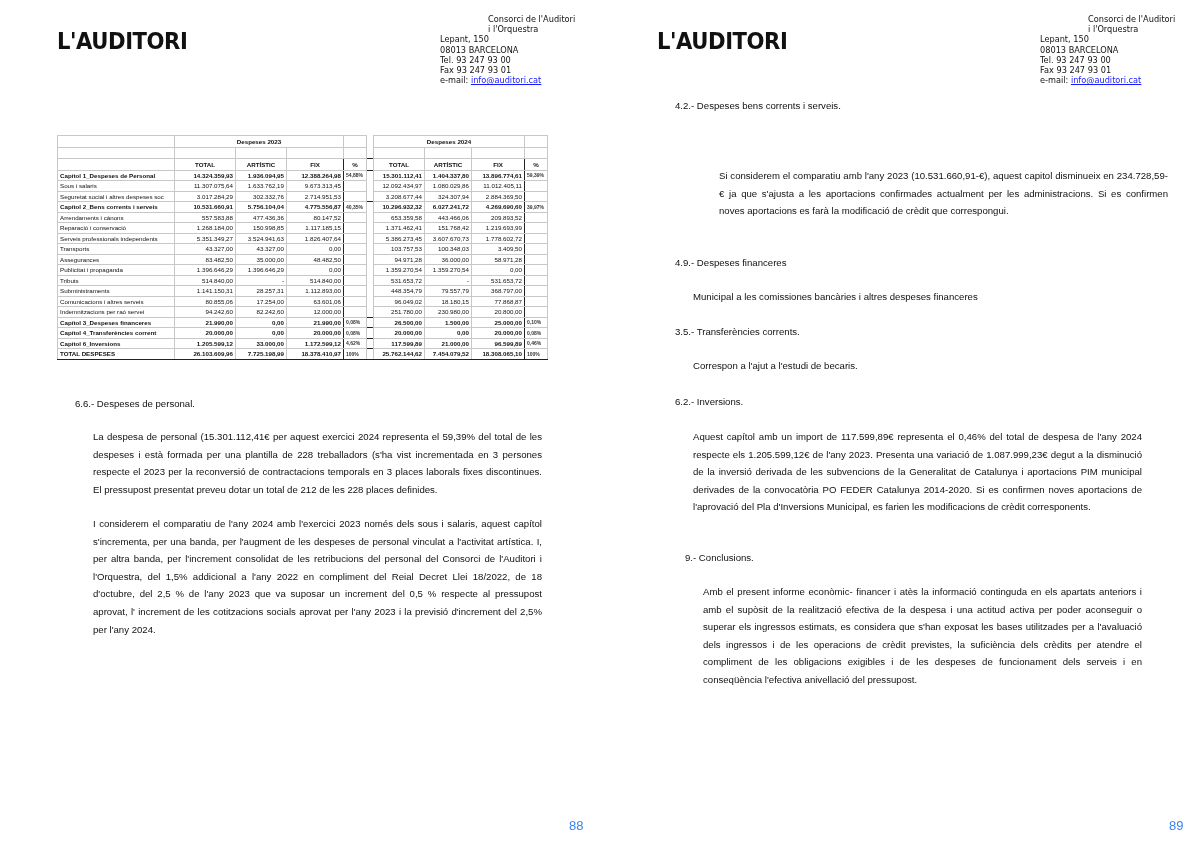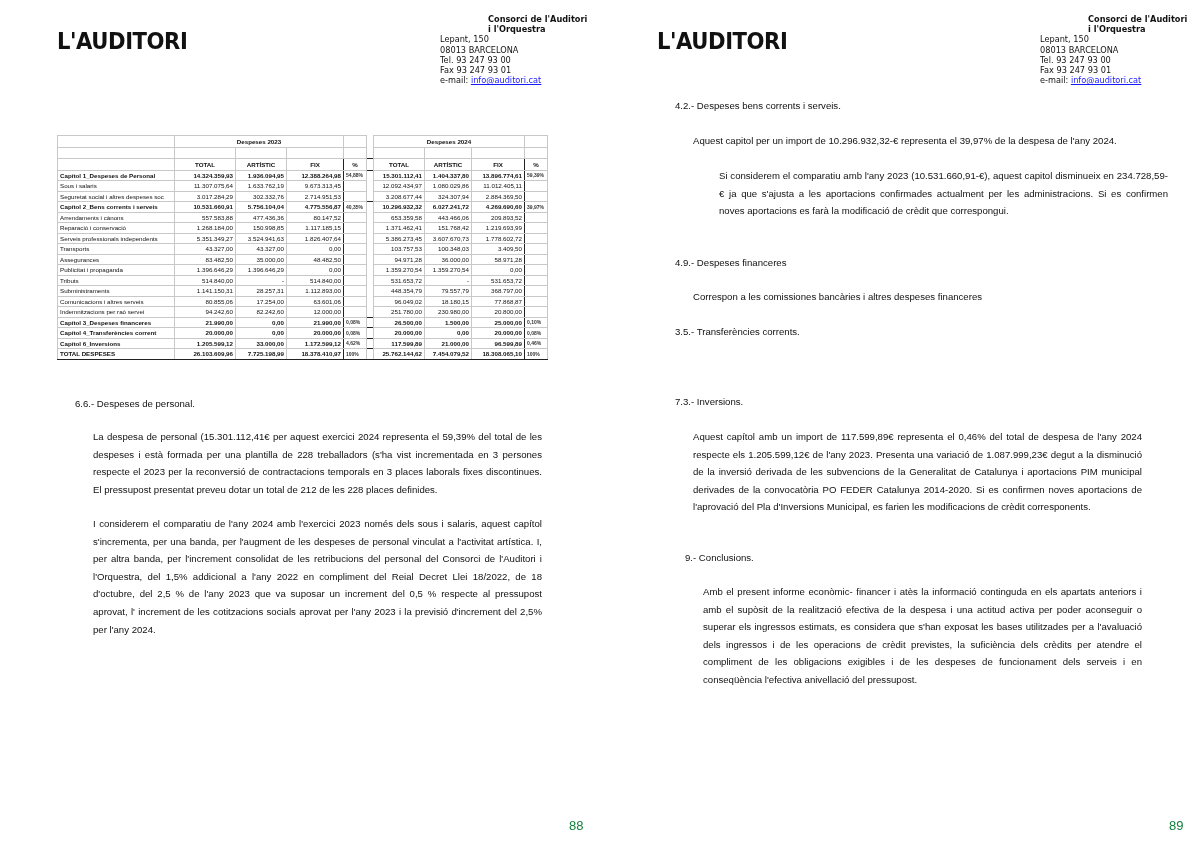--- a/index.html
+++ b/index.html
@@ -6,23 +6,23 @@
   body { width: 1200px; height: 848px; position: relative; overflow: hidden;
          font-family: "Liberation Sans", sans-serif; color: #111; }
   .page { position: absolute; top: 0; width: 600px; height: 848px; }
   .page.left { left: 0; }
   .page.right { left: 600px; }
   .logo { position: absolute; top: 28px; left: 57px; font-family: "DejaVu Sans", sans-serif;
           font-weight: bold; font-size: 23px; letter-spacing: -0.5px; color: #111;
           transform: scaleX(0.92); transform-origin: left; }
   .addr { position: absolute; top: 14px; left: 440px; font-family: "DejaVu Sans", sans-serif;
           font-size: 8.2px; line-height: 10.2px; color: #111; }
-  .addr .b { font-weight: bold; padding-left: 48px; }
+  .addr .b { font-weight: normal; padding-left: 48px; }
   .addr a { color: #1a1aff; text-decoration: underline; margin-top: 25px; }
-  .pagenum { position: absolute; top: 818px; font-size: 13px; color: #15803d; }
+  .pagenum { position: absolute; top: 818px; font-size: 13px; color: #3b82f6; }
 
   
   table.budget { position: absolute; top: 135px; left: 57px; border-collapse: collapse;
                  font-family: "Liberation Sans", sans-serif; font-size: 6.2px; }
   table.budget td { height: 9.5px; padding: 0 2px; border: 0.5px solid #c8c8c8; white-space: nowrap; }
   table.budget td.num { text-align: right; }
   table.budget tr.bold td { font-weight: bold; }
   table.budget tr.thick-top td { border-top: 1.5px solid #222; }
   table.budget tr.hdr td { font-weight: bold; text-align: center; height: 11px; }
   table.budget td.pct { font-size: 5px; color: #333; text-align: left; }
@@ -315,28 +315,28 @@
     <div class="b">Consorci de l'Auditori</div>
     <div class="b">i l'Orquestra</div>
     <div>Lepant, 150</div>
     <div>08013 BARCELONA</div>
     <div>Tel. 93 247 93 00</div>
     <div>Fax 93 247 93 01</div>
     <div><span>e-mail: </span><a>info@auditori.cat</a></div>
   </div>
 
   <div class="h" style="top:100px; left:75px;">4.2.- Despeses bens corrents i serveis.</div>
-  <div class="p" style="top:132px; left:93px; width:449px;">Aquest capitol per un import de 10.296.932,32-€ representa el 39,97% de la despesa de l'any 2024.</div>
   <div class="p" style="top:167px; left:93px; width:449px;margin-left:26px;">Si considerem el comparatiu amb l'any 2023 (10.531.660,91-€), aquest capitol disminueix  en 234.728,59-€ ja que s'ajusta a les aportacions confirmades actualment per les administracions. Si es confirmen noves aportacions es farà la modificació de crèdit que correspongui.</div>
 
   <div class="h" style="top:257px; left:75px;">4.9.- Despeses financeres</div>
-  <div class="p" style="top:288px; left:93px; width:449px;">Correspon a les comissiones bancàries i altres despeses financeres</div>
+  <div class="p" style="top:288px; left:93px; width:449px;">Municipal a les comissiones bancàries i altres despeses financeres</div>
 
   <div class="h" style="top:326px; left:75px;">3.5.- Transferències corrents.</div>
-
-  <div class="h" style="top:396px; left:75px;">7.3.- Inversions.</div>
+  <div class="p" style="top:357px; left:93px; width:449px;">Correspon a l'ajut a l'estudi de becaris.</div>
+
+  <div class="h" style="top:396px; left:75px;">6.2.- Inversions.</div>
   <div class="p" style="top:428px; left:93px; width:449px;">Aquest capítol amb un import de 117.599,89€ representa el 0,46% del total de despesa de l'any 2024 respecte els 1.205.599,12€ de l'any 2023. Presenta una variació de 1.087.999,23€ degut a la disminució de la inversió derivada de les subvencions de la Generalitat de Catalunya i aportacions PIM municipal derivades de la convocatòria PO FEDER Catalunya 2014-2020. Si es confirmen noves aportacions de l'aprovació del Pla d'Inversions Municipal, es farien les modificacions de crèdit corresponents.</div>
 
   <div class="h" style="top:552px; left:85px;">9.- Conclusions.</div>
   <div class="p" style="top:583px; left:103px; width:439px;">Amb el present informe econòmic- financer i atès la informació continguda en els apartats anteriors i amb el supòsit de la realització efectiva de la despesa i una actitud activa per poder aconseguir o superar els ingressos estimats, es considera que s'han exposat les bases utilitzades per a l'avaluació dels ingressos i de les operacions de crèdit previstes, la suficiència dels crèdits per atendre el compliment de les obligacions exigibles i de les despeses de funcionament dels serveis i en conseqüència l'efectiva anivellació del pressupost.</div>
 
   <div class="pagenum" style="left:569px;">89</div>
 </div>
 
 </body></html>

